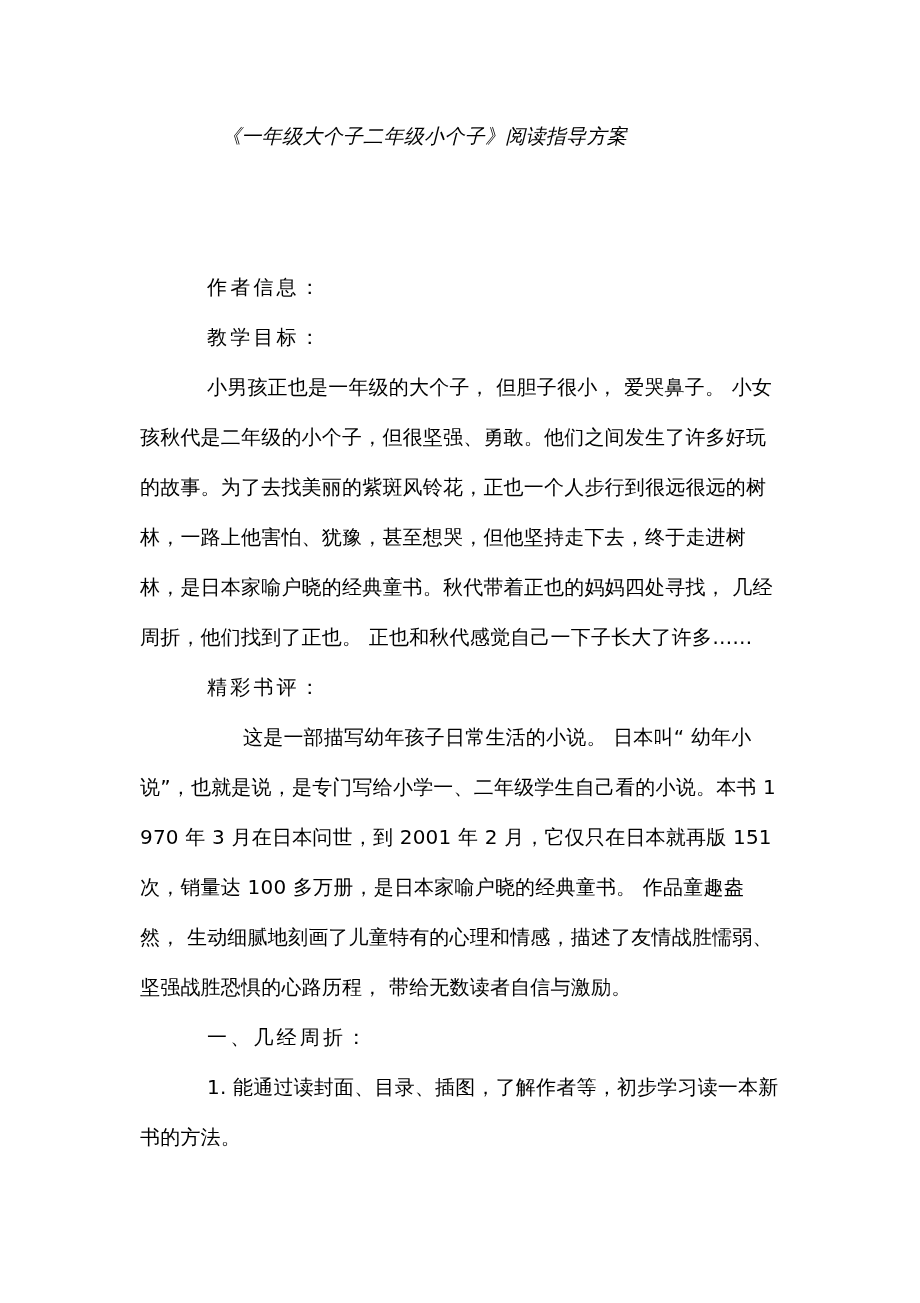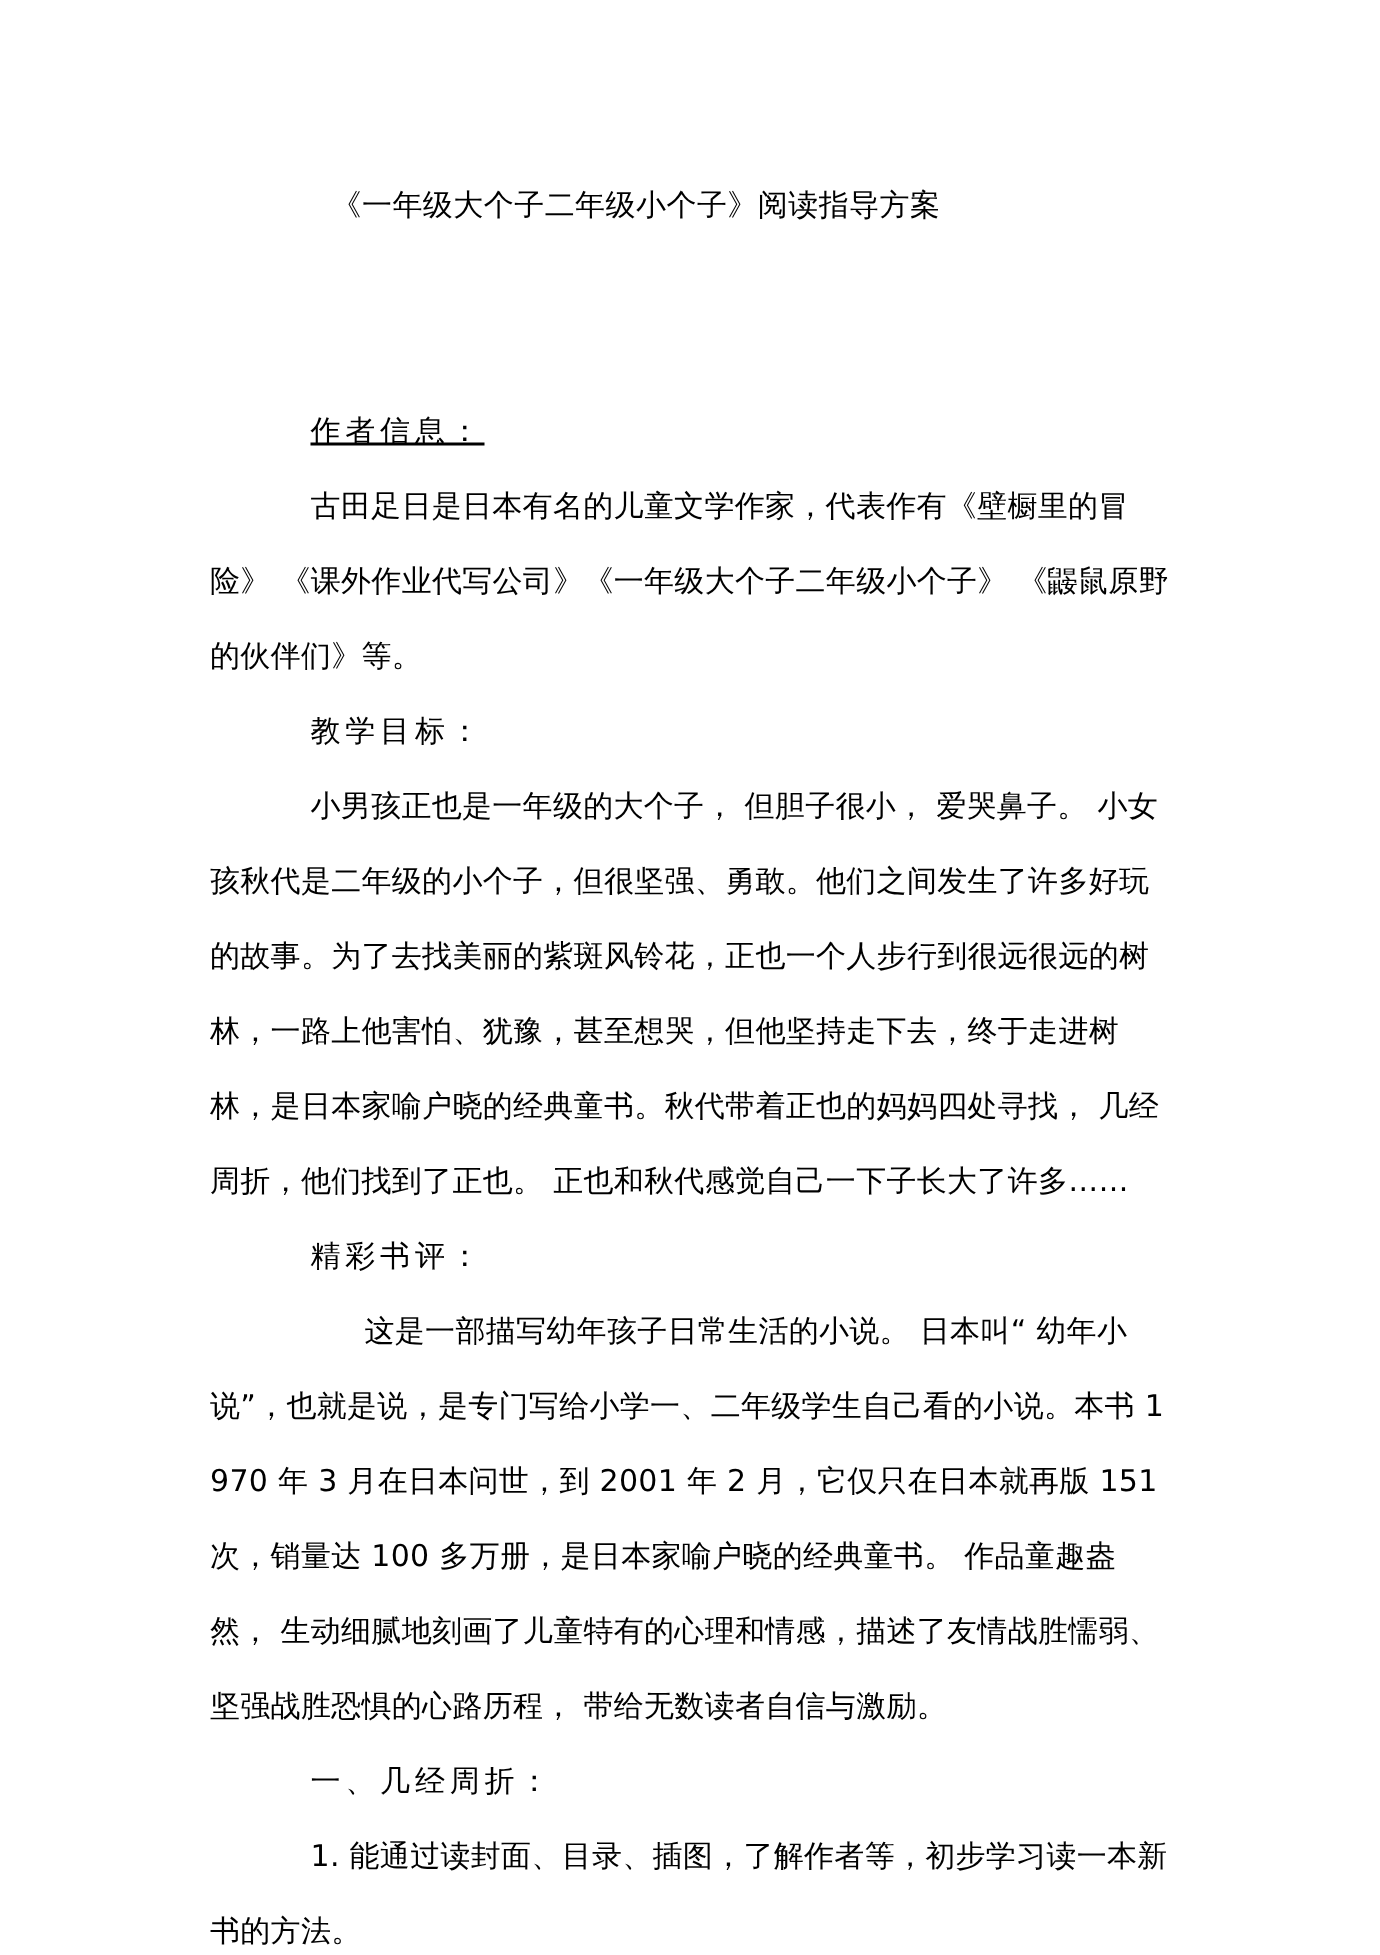--- a/index.html
+++ b/index.html
@@ -31,52 +31,52 @@
   .doc-title {
     position: absolute;
     left: 0;
     top: 122px;
     width: 848px;
     text-align: center;
     font-size: 20px;
     line-height: 28px;
     letter-spacing: 0.3px;
     white-space: nowrap;
+    font-style: italic;
   }
   .para {
     font-size: 20px;
     line-height: 50px;
     text-align: left;
     letter-spacing: 0.2px;
     word-break: break-all;
     margin: 0;
   }
   .label {
     font-size: 20px;
     line-height: 50px;
     letter-spacing: 3.2px;
     margin: 0;
   }
   .indent-label { padding-left: 67px; }
   .indent-1 { text-indent: 67px; }
   .indent-2 { text-indent: 103px; }
-  .gap-top-author { margin-top: 262px; text-decoration: underline; }
+  .gap-top-author { margin-top: 262px; }
 </style>
 </head>
 <body>
 
 <div class="page">
 
   <div class="doc-title">《一年级大个子二年级小个子》阅读指导方案</div>
 
   <div class="doc-body">
 
     <p class="label indent-label gap-top-author">作者信息：</p>
 
-    <p class="para indent-1">古田足日是日本有名的儿童文学作家，代表作有《壁橱里的冒险》 《课外作业代写公司》《一年级大个子二年级小个子》 《鼹鼠原野的伙伴们》等。</p>
 
     <p class="label indent-label">教学目标：</p>
 
     <p class="para indent-1">小男孩正也是一年级的大个子， 但胆子很小， 爱哭鼻子。 小女孩秋代是二年级的小个子，但很坚强、勇敢。他们之间发生了许多好玩的故事。为了去找美丽的紫斑风铃花，正也一个人步行到很远很远的树林，一路上他害怕、犹豫，甚至想哭，但他坚持走下去，终于走进树林，是日本家喻户晓的经典童书。秋代带着正也的妈妈四处寻找， 几经周折，他们找到了正也。 正也和秋代感觉自己一下子长大了许多……</p>
 
     <p class="label indent-label">精彩书评：</p>
 
     <p class="para indent-2">这是一部描写幼年孩子日常生活的小说。 日本叫“ 幼年小说”，也就是说，是专门写给小学一、二年级学生自己看的小说。本书 1970 年 3 月在日本问世，到 2001 年 2 月，它仅只在日本就再版 151 次，销量达 100 多万册，是日本家喻户晓的经典童书。 作品童趣盎然， 生动细腻地刻画了儿童特有的心理和情感，描述了友情战胜懦弱、 坚强战胜恐惧的心路历程， 带给无数读者自信与激励。</p>
 
     <p class="label indent-label">一、几经周折：</p>

